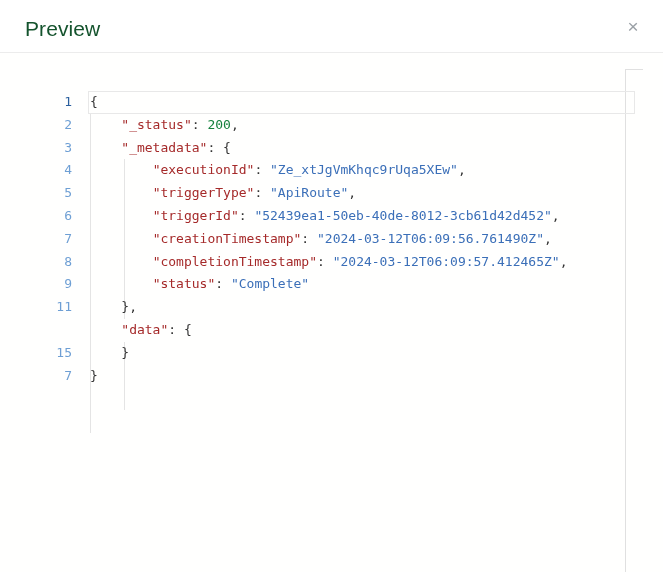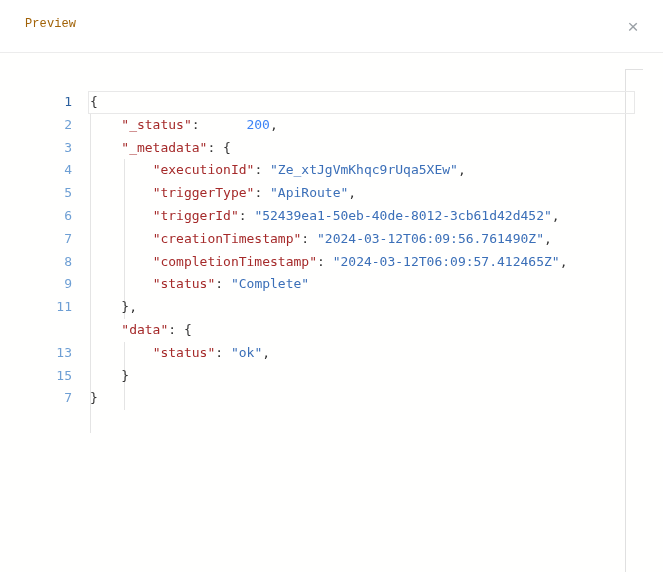--- a/index.html
+++ b/index.html
@@ -25,24 +25,24 @@
     position: relative;
     height: 53px;
     border-bottom: 1px solid #ececec;
     box-sizing: border-box;
     background: #ffffff;
   }
   .panel-title {
     position: absolute;
     left: 25px;
     top: 17px;
-    font-size: 12px;
-    color: #a16207;
+    font-size: 21px;
+    color: #14532d;
     letter-spacing: 0.1px;
-    font-family: Liberation Mono, monospace;
+    font-family: Liberation Sans, sans-serif;
   }
   .close-button {
     position: absolute;
     right: 14px;
     top: 10px;
     width: 32px;
     height: 32px;
     display: flex;
     align-items: center;
     justify-content: center;
@@ -144,21 +144,21 @@
     position: absolute;
     left: 625px;
     top: 16px;
     width: 18px;
     height: 1px;
     background: #e0e0e0;
   }
   
   .tok-key   { color: #a52a2a; }
   .tok-str   { color: #3b6fb8; }
-  .tok-num   { color: #3b82f6; margin-left: 39px; }
+  .tok-num   { color: #15803d; }
   .tok-punct { color: #333333; }
   .tok-brace { color: #333333; }
 </style>
 </head>
 <body>
 
 <div class="panel">
 
   <div class="panel-header">
     <div class="panel-title">Preview</div>
@@ -179,19 +179,18 @@
         <div class="code-row"><span class="gutter-num">2</span><span class="code-text">    <span class="tok-key">"_status"</span><span class="tok-punct">: </span><span class="tok-num">200</span><span class="tok-punct">,</span></span></div>
         <div class="code-row"><span class="gutter-num">3</span><span class="code-text">    <span class="tok-key">"_metadata"</span><span class="tok-punct">: </span><span class="tok-brace">{</span></span></div>
         <div class="code-row"><span class="gutter-num">4</span><span class="code-text">        <span class="tok-key">"executionId"</span><span class="tok-punct">: </span><span class="tok-str">"Ze_xtJgVmKhqc9rUqa5XEw"</span><span class="tok-punct">,</span></span></div>
         <div class="code-row"><span class="gutter-num">5</span><span class="code-text">        <span class="tok-key">"triggerType"</span><span class="tok-punct">: </span><span class="tok-str">"ApiRoute"</span><span class="tok-punct">,</span></span></div>
         <div class="code-row"><span class="gutter-num">6</span><span class="code-text">        <span class="tok-key">"triggerId"</span><span class="tok-punct">: </span><span class="tok-str">"52439ea1-50eb-40de-8012-3cb61d42d452"</span><span class="tok-punct">,</span></span></div>
         <div class="code-row"><span class="gutter-num">7</span><span class="code-text">        <span class="tok-key">"creationTimestamp"</span><span class="tok-punct">: </span><span class="tok-str">"2024-03-12T06:09:56.761490Z"</span><span class="tok-punct">,</span></span></div>
         <div class="code-row"><span class="gutter-num">8</span><span class="code-text">        <span class="tok-key">"completionTimestamp"</span><span class="tok-punct">: </span><span class="tok-str">"2024-03-12T06:09:57.412465Z"</span><span class="tok-punct">,</span></span></div>
         <div class="code-row"><span class="gutter-num">9</span><span class="code-text">        <span class="tok-key">"status"</span><span class="tok-punct">: </span><span class="tok-str">"Complete"</span></span></div>
         <div class="code-row"><span class="gutter-num">11</span><span class="code-text">    <span class="tok-brace">}</span><span class="tok-punct">,</span></span></div>
         <div class="code-row"><span class="code-text">    <span class="tok-key">"data"</span><span class="tok-punct">: </span><span class="tok-brace">{</span></span></div>
-        <div class="code-row"><span class="gutter-num">13</span><span class="code-text">        <span class="tok-key">"status"</span><span class="tok-punct">: </span><span class="tok-str">"ok"</span><span class="tok-punct">,</span></span></div>
         <div class="code-row"><span class="gutter-num">15</span><span class="code-text">    <span class="tok-brace">}</span></span></div>
         <div class="code-row"><span class="gutter-num">7</span><span class="code-text"><span class="tok-brace">}</span></span></div>
       </div>
   </div>
 
 </div>
 
 </body></html>

